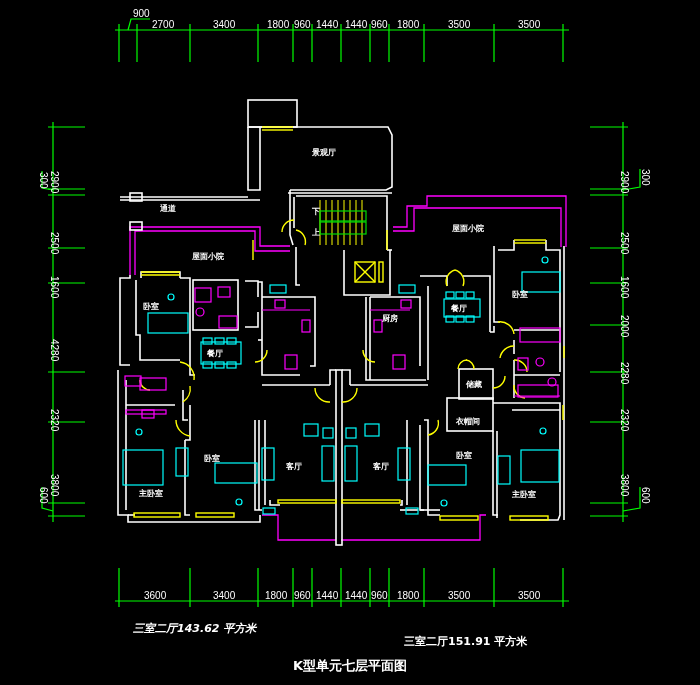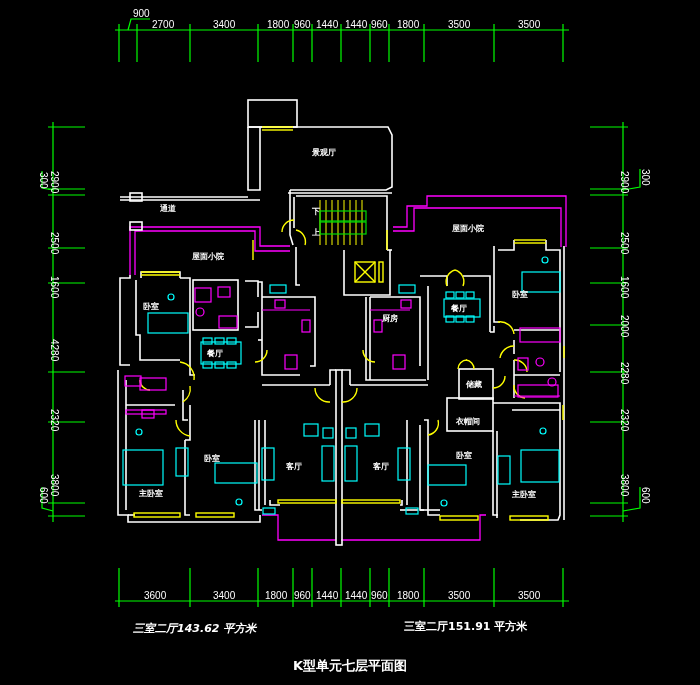--- a/index.html
+++ b/index.html
@@ -388,14 +388,14 @@
     <text class="lbl" x="466" y="387">储藏</text>
     <text class="lbl" x="456" y="424">衣帽间</text>
     <text class="lbl" x="456" y="458">卧室</text>
     <text class="lbl" x="512" y="497">主卧室</text>
     <text class="lbl" x="312" y="214">下</text>
     <text class="lbl" x="312" y="235">上</text>
   </g>
 </svg>
 
 <div class="area" style="left:133px; top:621px;font-style:italic;">三室二厅143.62 平方米</div>
-<div class="area" style="left:404px; top:619px;">三室二厅151.91 平方米</div>
+<div class="area" style="left:404px; top:634px;">三室二厅151.91 平方米</div>
 <div class="title">K型单元七层平面图</div>
 
 </body></html>

